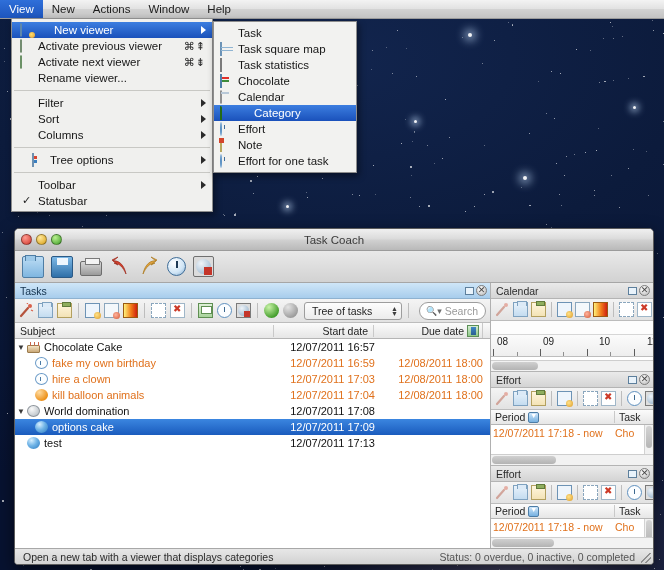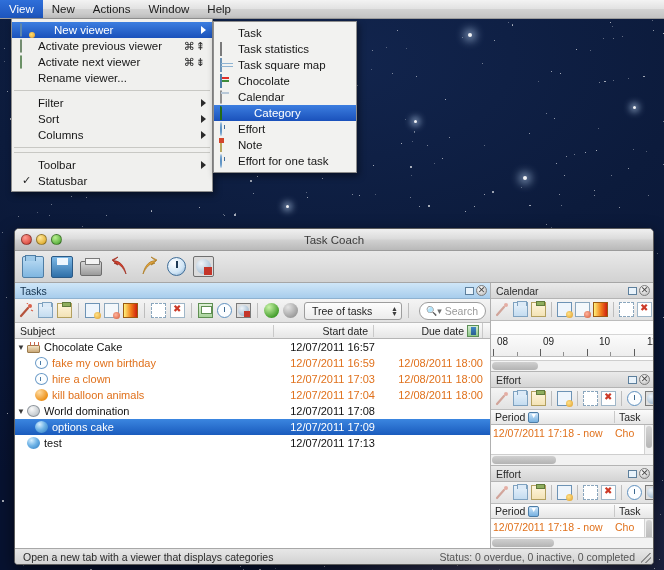--- a/index.html
+++ b/index.html
@@ -1195,45 +1195,50 @@
     <span class="lbl">Sort</span>
     <span class="arrow"></span>
   </div>
   <div class="mi noind">
     <span class="lbl">Columns</span>
     <span class="arrow"></span>
   </div>
 
   <div class="msep"></div>
 
+  <div class="mi" style="padding-left:20px">
+    <span class="ic"><span class="i-tree"></span></span>
+    <span class="lbl">Tree options</span>
+    <span class="arrow"></span>
+  </div>
 
   <div class="msep"></div>
 
   <div class="mi noind">
     <span class="lbl">Toolbar</span>
     <span class="arrow"></span>
   </div>
   <div class="mi noind" style="position:relative">
     <span class="chk" style="left:10px">✓</span>
     <span class="lbl">Statusbar</span>
   </div>
 </div>
 
 <div id="submenu">
   <div class="mi">
     <span class="ic"><span class="i-globe"></span></span>
     <span class="lbl">Task</span>
   </div>
   <div class="mi">
+    <span class="ic"><span class="i-square"></span></span>
+    <span class="lbl">Task square map</span>
+  </div>
+  <div class="mi">
     <span class="ic"><span class="i-stats"></span></span>
     <span class="lbl">Task statistics</span>
-  </div>
-  <div class="mi">
-    <span class="ic"><span class="i-square"></span></span>
-    <span class="lbl">Task square map</span>
   </div>
   <div class="mi">
     <span class="ic"><span class="i-timeline"></span></span>
     <span class="lbl">Chocolate</span>
   </div>
   <div class="mi">
     <span class="ic"><span class="i-cal"></span></span>
     <span class="lbl">Calendar</span>
   </div>
   <div class="mi sel">

